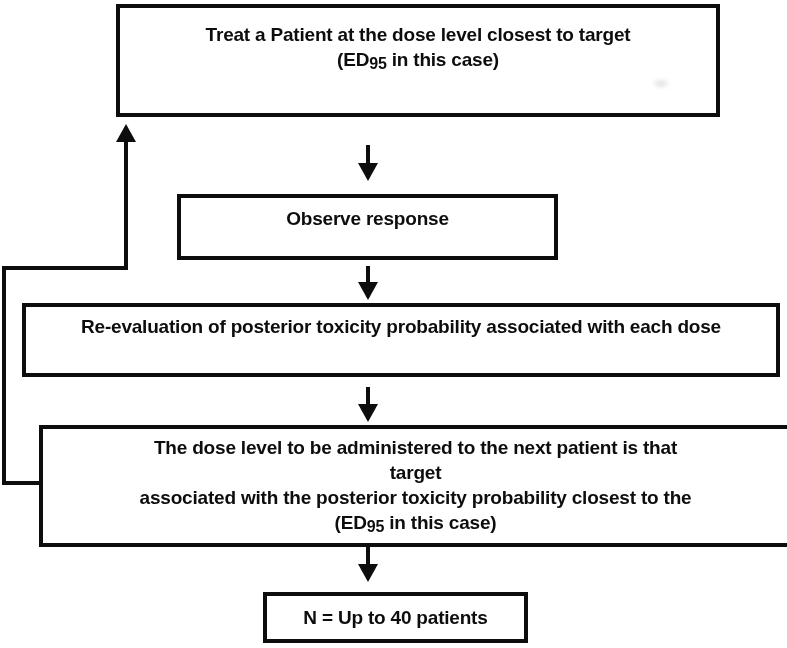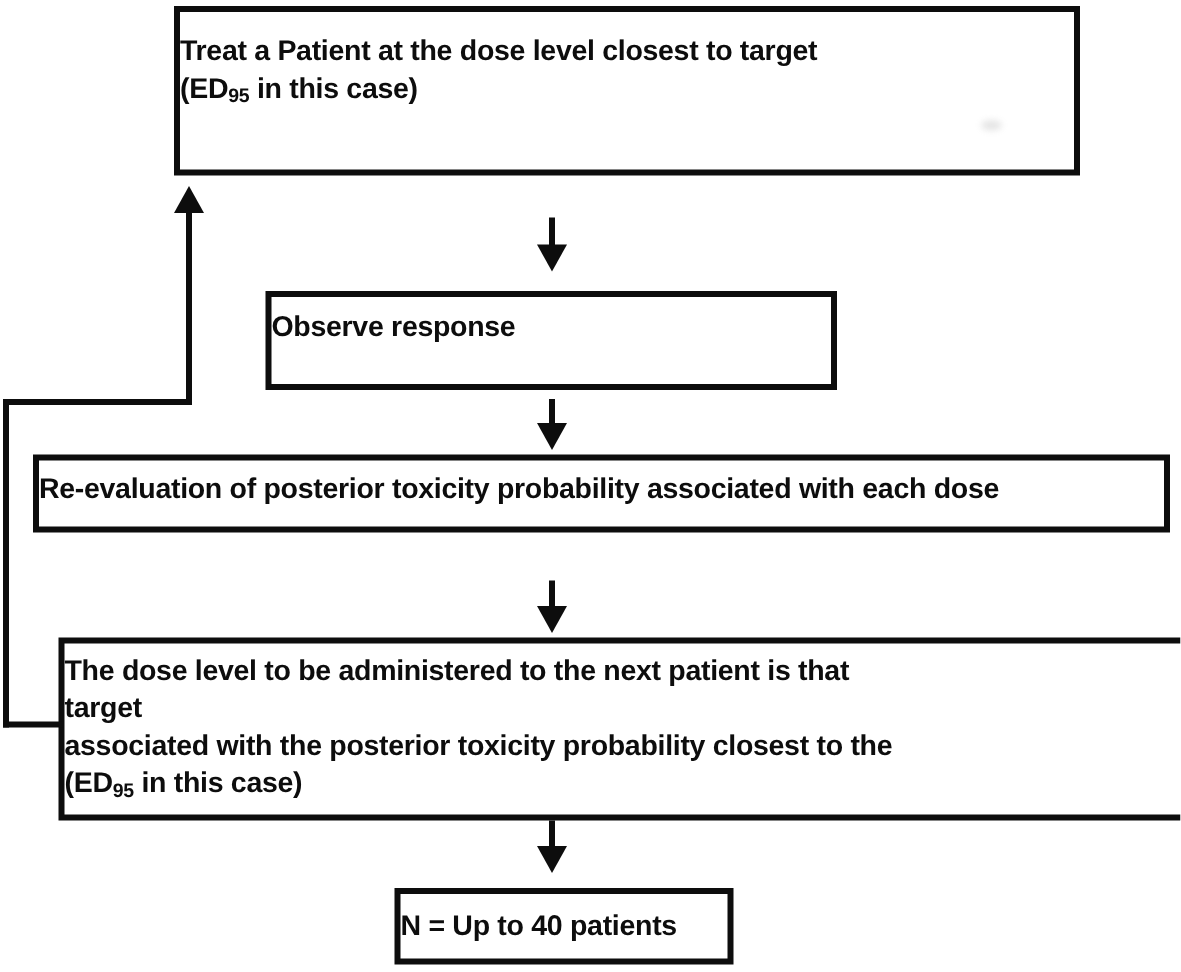--- a/index.html
+++ b/index.html
@@ -12,33 +12,33 @@
     font-family: "Liberation Sans", "DejaVu Sans", sans-serif;
     font-weight: 700;
     color: var(--ink);
     overflow: hidden;
   }
   .box {
     position: absolute;
     box-sizing: border-box;
     border: 4px solid var(--ink);
     background: var(--paper);
-    text-align: left;
+    text-align: center;
     font-size: 19px;
     line-height: 25px;
     letter-spacing: -0.2px;
   }
   .ln { white-space: nowrap; }
-  .sub { font-size: 13px; vertical-align: -3px; }
+  .sub { font-size: 16px; vertical-align: -3px; }
 
   .box-treat    { left: 116px; top: 4px;   width: 604px; height: 113px; padding-top: 14px; }
   .box-observe  { left: 177px; top: 194px; width: 381px; height: 66px;  padding-top: 8px;  }
-  .box-reeval   { left: 22px;  top: 303px; width: 758px; height: 52px;  padding-top: 7px;  }
+  .box-reeval   { left: 22px;  top: 303px; width: 758px; height: 74px;  padding-top: 7px;  }
   .box-nextdose { left: 39px;  top: 425px; width: 753px; height: 122px; padding-top: 6px;  }
-  .box-n        { left: 263px; top: 592px; width: 226px; height: 51px;  padding-top: 9px;  }
+  .box-n        { left: 263px; top: 592px; width: 265px; height: 51px;  padding-top: 9px;  }
 
   .seg { position: absolute; background: var(--ink); }
   .head-down {
     position: absolute; width: 0; height: 0;
     border-left: 10px solid transparent;
     border-right: 10px solid transparent;
     border-top: 18px solid var(--ink);
   }
   .head-up {
     position: absolute; width: 0; height: 0;

